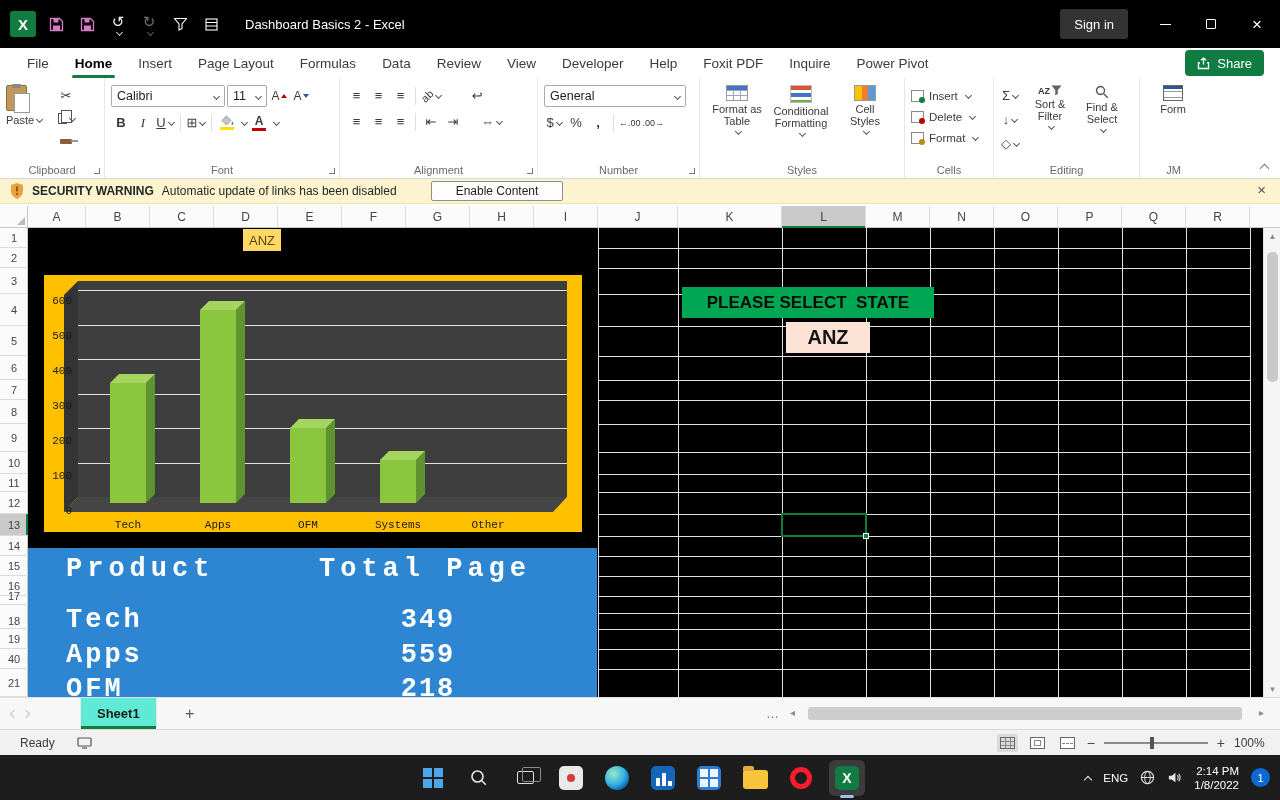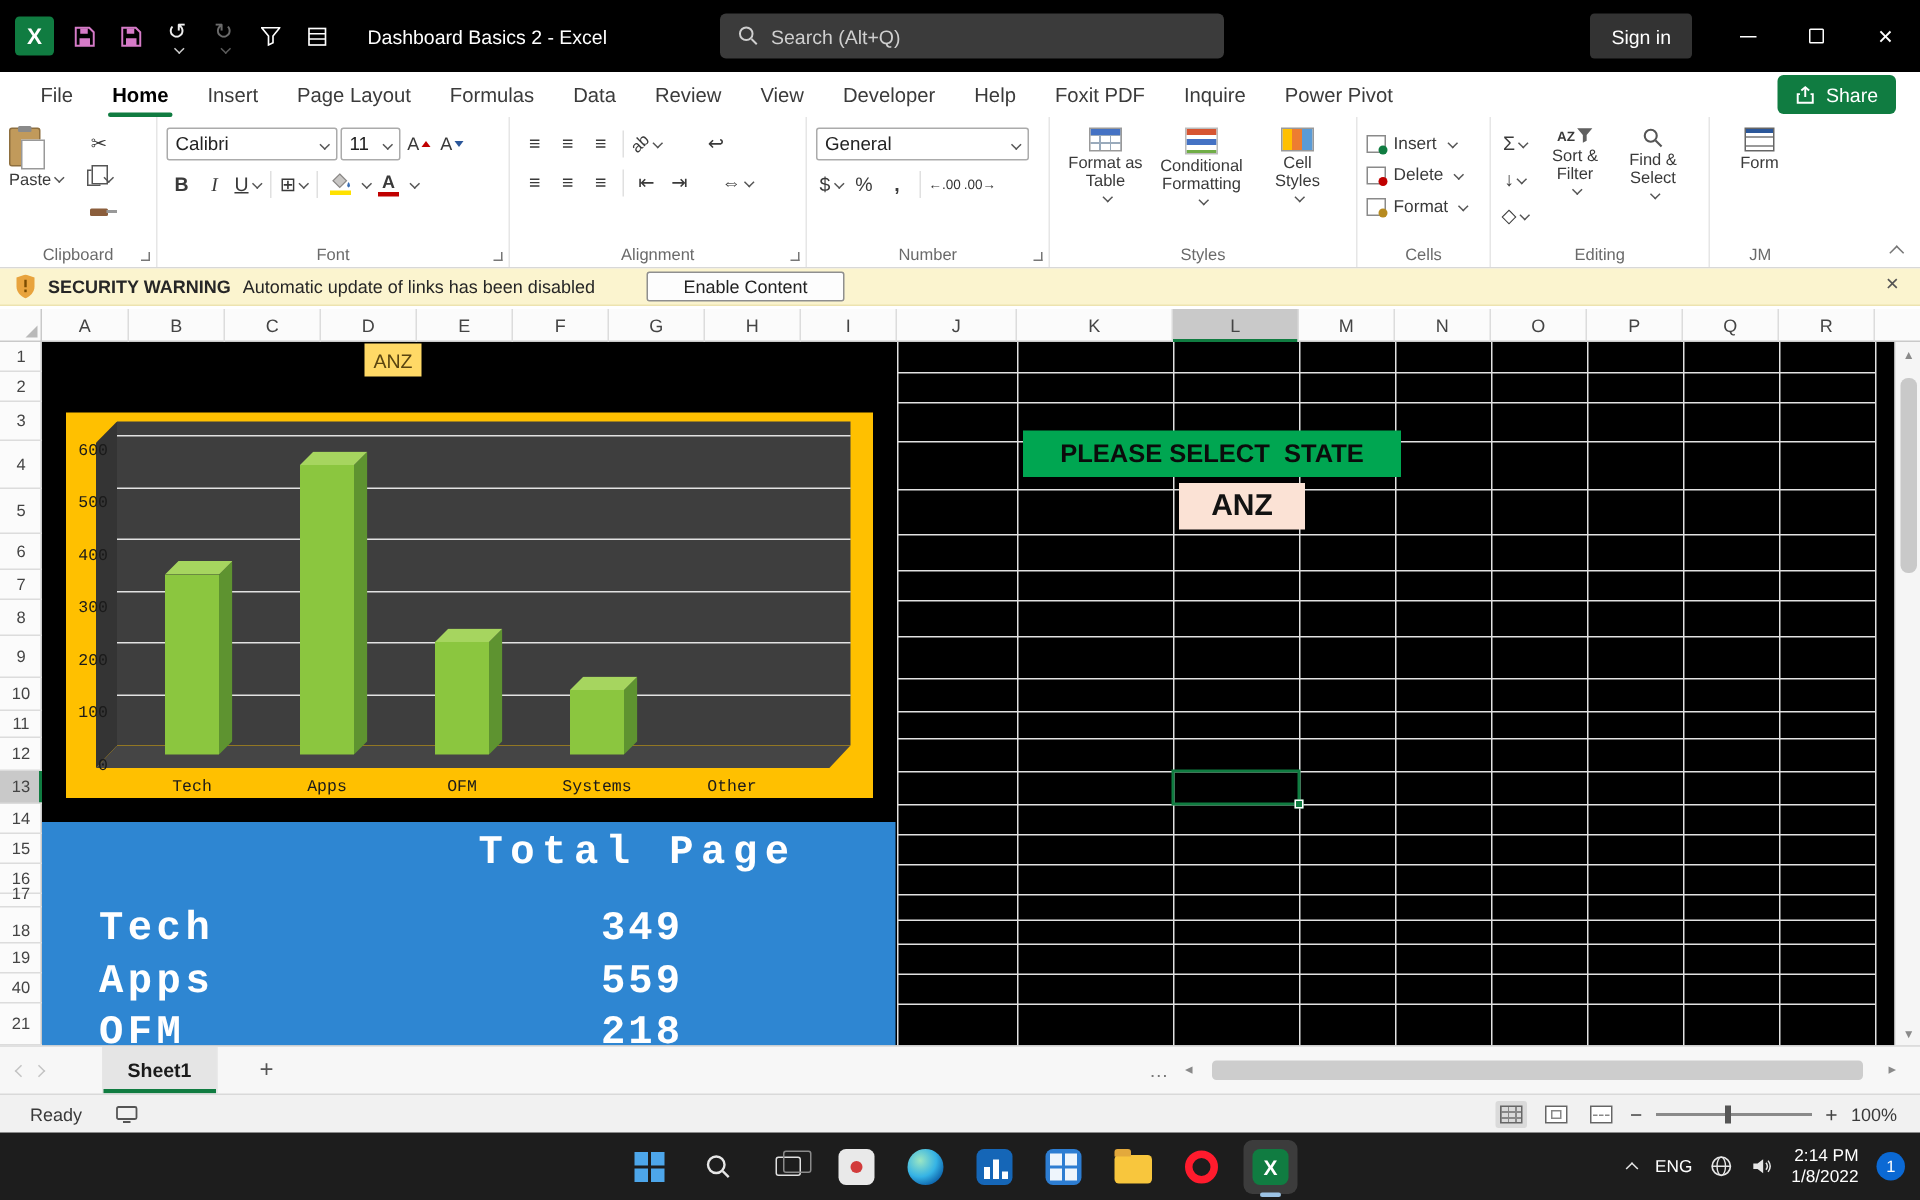--- a/index.html
+++ b/index.html
@@ -133,21 +133,21 @@
 .pt-head{position:absolute;top:6px;left:0;right:0;height:32px;font-size:27px;font-weight:700}
 .pt-hp{position:absolute;left:38px;letter-spacing:5px}
 .pt-hc{position:absolute;left:240px;width:314px;text-align:center;letter-spacing:5px}
 .pt-row{position:absolute;left:0;right:0;height:32px;font-size:27px;font-weight:700}
 .pt-p{position:absolute;left:38px;letter-spacing:3px}
 .pt-c{position:absolute;left:340px;width:120px;text-align:center;letter-spacing:2px}
 
 
 .sheetbar{position:absolute;top:697px;left:0;width:1280px;height:32px;background:#F7F7F7;border-top:1px solid #E0E0E0;display:flex;align-items:center}
 .nav-arr{width:28px;display:grid;place-items:center;opacity:.55}
-.stab{height:100%;display:flex;align-items:center;padding:0 16px;font-size:13px;font-weight:700;color:#1a1a1a;background:#e5e5e5;border-right:1px solid #E6E6E6;border-left:1px solid #E6E6E6;position:relative;margin-left:28px}
+.stab{height:100%;display:flex;align-items:center;padding:0 16px;font-size:13px;font-weight:700;color:#1a1a1a;background:#5eead4;border-right:1px solid #E6E6E6;border-left:1px solid #E6E6E6;position:relative;margin-left:40px}
 .stab::after{content:"";position:absolute;left:0;right:0;bottom:0;height:3px;background:#107C41}
 .addsheet{width:30px;margin-left:18px;font-size:16px;color:#555;display:grid;place-items:center}
 .tabdots{position:absolute;left:766px;color:#777;font-size:13px}
 .hscroll{position:absolute;left:790px;right:8px;top:6px;height:20px}
 .harr{position:absolute;top:3px;color:#8a8a8a;font-size:10px}
 .hthumb{position:absolute;left:18px;right:30px;top:3px;height:13px;background:#CDCDCD;border-radius:3px}
 
 
 .statusbar{position:absolute;top:729px;left:0;width:1280px;height:26px;background:#F1F1F1;border-top:1px solid #D9D9D9;display:flex;align-items:center;font-size:12px;color:#3a3a3a}
 .st-ready{margin-left:20px}
@@ -227,27 +227,20 @@
             <path d="M.5.5h12L8 6v4.5L5 12V6z" fill="none" stroke="#fff" stroke-width="1.1"></path>
           </svg>
       </button>
       <button class="tb-ib">
         <svg width="13" height="13" viewBox="0 0 13 13">
             <rect x="1" y="1" width="11" height="11" fill="none" stroke="#fff" stroke-width="1.1"></rect>
             <path d="M1 4.5h11M1 8h11" stroke="#fff" stroke-width="1"></path>
           </svg>
       </button>
       <span class="tb-title">Dashboard Basics 2 - Excel</span>
-    </div>
-    <div class="tb-search">
-      <svg width="14" height="14" viewBox="0 0 14 14">
-          <circle cx="5.5" cy="5.5" r="4.2" fill="none" stroke="#cfcfcf" stroke-width="1.3"></circle>
-          <path d="M9 9l3.5 3.5" stroke="#cfcfcf" stroke-width="1.3"></path>
-        </svg>
-      <span>Search (Alt+Q)</span>
     </div>
     <div class="tb-right">
       <button class="signin">Sign in</button>
       <button class="winbtn">
           <span class="ic-min"></span>
         </button>
       <button class="winbtn">
           <span class="ic-max"></span>
         </button>
       <button class="winbtn">
@@ -624,20 +617,21 @@
           <div class="bar-front" style="left: 336px; top: 185px; height: 43px;"></div>
           <div class="ch-xlab" style="left: 324px;">Systems</div>
           <div class="ch-xlab" style="left: 414px;">Other</div>
         </div>
 
       <div class="banner">PLEASE SELECT  STATE</div>
       <div class="statecell">ANZ</div>
 
       <div class="ptable">
         <div class="pt-head">
+          <span class="pt-hp">Product</span>
           <span class="pt-hc">Total Page</span>
         </div>
         <div class="pt-row" style="top:57px">
           <span class="pt-p">Tech</span>
           <span class="pt-c">349</span>
         </div>
         <div class="pt-row" style="top:92px">
           <span class="pt-p">Apps</span>
           <span class="pt-c">559</span>
         </div>

